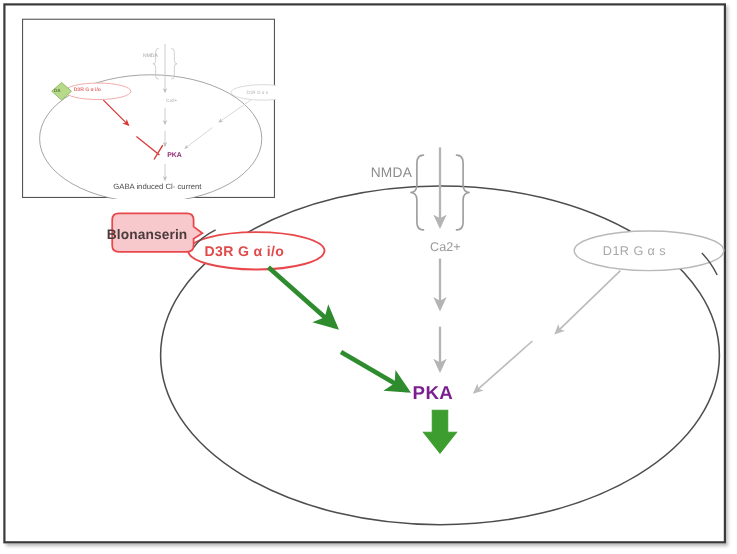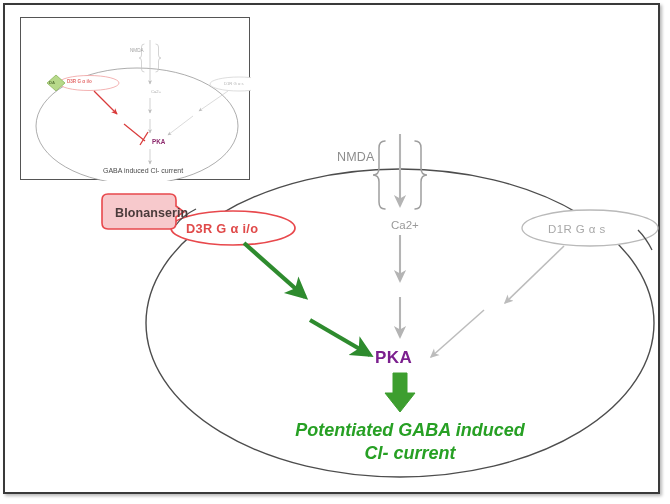--- a/index.html
+++ b/index.html
@@ -94,21 +94,21 @@
     letter-spacing: .3px;
   }
   .lbl-d1r {
     left: 548px;
     top: 223px;
     font-size: 11.5px;
     color: #a8a8a8;
     letter-spacing: .4px;
   }
   .lbl-blon {
-    left: 115px;
+    left: 97px;
     top: 206px;
     font-size: 12.5px;
     font-weight: bold;
     color: #4b3b3b;
     letter-spacing: .1px;
   }
   .lbl-out {
     position: absolute;
     left: 255px;
     top: 419px;
@@ -188,24 +188,20 @@
       <path d="M393,373 l14,0 l0,20 l8,0 l-15,19 l-15,-19 l8,0 z" fill="#3d9e2f" stroke="#3d9e2f" stroke-width="1"></path>
     </g>
   </svg>
 
   <div class="lbl lbl-nmda">NMDA</div>
   <div class="lbl lbl-ca2">Ca2+</div>
   <div class="lbl lbl-pka">PKA</div>
   <div class="lbl lbl-d3r">D3R  G α i/o</div>
   <div class="lbl lbl-d1r">D1R  G α s</div>
   <div class="lbl lbl-blon">Blonanserin</div>
-  <div class="lbl-out">
-    <span>Potentiated GABA induced</span>
-    <span class="ln2">Cl- current</span>
-  </div>
 
   <div class="inset-frame">
     <svg class="inset-inner" viewBox="0 0 230 163">
       <defs>
         <marker id="iGry" markerWidth="6" markerHeight="6" refX="4.5" refY="3" orient="auto">
           <path d="M0,0.6 L5.2,3 L0,5.4 L1.4,3 Z" fill="#bdbdbd"></path>
         </marker>
         <marker id="iRed" markerWidth="6" markerHeight="6" refX="4.5" refY="3" orient="auto">
           <path d="M0,0.6 L5.2,3 L0,5.4 L1.4,3 Z" fill="#d93b3b"></path>
         </marker>

